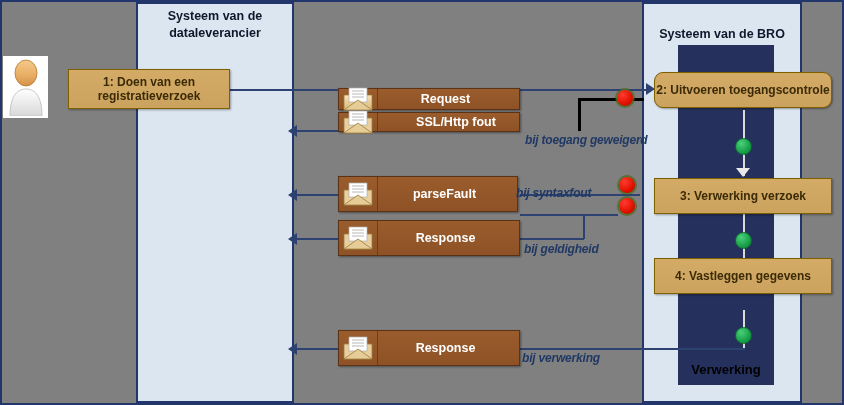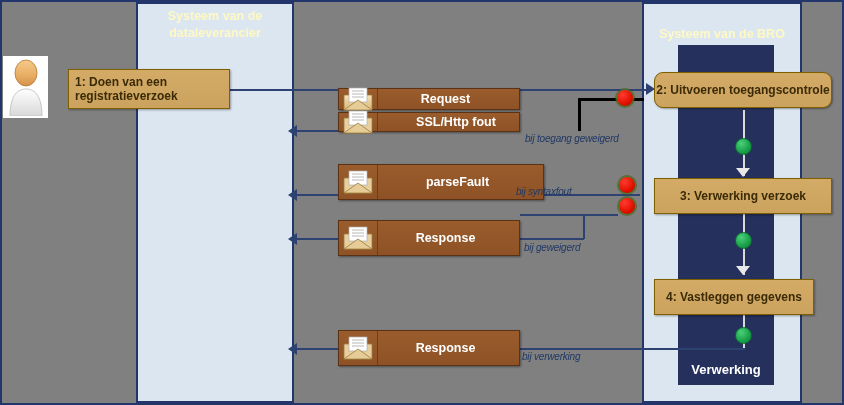--- a/index.html
+++ b/index.html
@@ -30,35 +30,35 @@
   .swimlane {
     position: absolute;
     background: #dce6f1;
     border: 2px solid #23366b;
     box-sizing: border-box;
   }
   .swimlane-title {
     position: absolute;
     left: 0; right: 0;
     text-align: center;
-    color: #fef9c3;
+    color: #0f172a;
     font-weight: bold;
     font-size: 12.5px;
     line-height: 17px;
   }
   .bro-inner {
     position: absolute;
     background: #25305c;
     box-sizing: border-box;
   }
   .bro-inner-label {
     position: absolute;
     left: 0; right: 0;
     text-align: center;
-    color: #ffffff;
+    color: #000000;
     font-weight: bold;
     font-size: 13px;
   }
   
   .proc-box {
     position: absolute;
     background: linear-gradient(to bottom, #d3ab67 0%, #cba35e 100%);
     background-color: #cda761;
     border: 1px solid #7f6000;
     box-sizing: border-box;
@@ -152,23 +152,23 @@
     position: absolute;
     width: 17px; height: 17px;
     border-radius: 50%;
     background: radial-gradient(circle at 35% 30%, #4bd07a 0%, #1aa04a 60%, #0e7d38 100%);
     border: 1px solid #0b6b30;
     box-sizing: border-box;
   }
   .cond-label {
     position: absolute;
     color: #1f3864;
-    font-weight: normal;
+    font-weight: bold;
     font-style: italic;
-    font-size: 10px;
+    font-size: 12px;
     white-space: nowrap;
     letter-spacing: -0.2px;
   }
 </style>
 </head>
 <body>
 
 <div id="canvas">
 
   <div class="swimlane" style="left:136px; top:2px; width:158px; height:401px;">
@@ -231,33 +231,33 @@
         <linearGradient id="bodyG" x1="0" y1="0" x2="0" y2="1">
           <stop offset="0%" stop-color="#ffffff"></stop>
           <stop offset="100%" stop-color="#d8d8d8"></stop>
         </linearGradient>
       </defs>
       <ellipse cx="20" cy="15" rx="11" ry="13" fill="url(#headG)" stroke="#b5792f" stroke-width="0.8"></ellipse>
       <path d="M4 58 C4 40 10 31 20 31 C30 31 36 40 36 58 Z" fill="url(#bodyG)" stroke="#bfbfbf" stroke-width="0.9"></path>
     </svg>
   </div>
 
-  <div class="proc-box" style="left:68px; top:69px; width:162px; height:40px; line-height:14px; padding:0 6px;">
+  <div class="proc-box" style="left:68px; top:69px; width:162px; height:40px; line-height:14px; padding:0 6px;text-align:center;">
     <span>1: Doen van een registratieverzoek</span>
   </div>
 
   <div class="proc-box" style="left:654px; top:72px; width:178px; height:36px;border-radius:9px;">
     <span>2: Uitvoeren toegangscontrole</span>
   </div>
 
   <div class="proc-box" style="left:654px; top:178px; width:178px; height:36px;">
     <span>3:  Verwerking verzoek</span>
   </div>
 
-  <div class="proc-box" style="left:654px; top:279px; width:160px; height:36px;">
+  <div class="proc-box" style="left:654px; top:258px; width:178px; height:36px;">
     <span>4: Vastleggen gegevens</span>
   </div>
 
   <div class="msg-box" style="left:338px; top:88px; width:182px; height:22px;">
     <span class="msg-icon">
       <svg width="30" height="24" viewBox="0 0 30 24">
         <defs>
           <linearGradient id="envG1" x1="0" y1="0" x2="0" y2="1">
             <stop offset="0%" stop-color="#f5e2bd"></stop>
             <stop offset="100%" stop-color="#d9b775"></stop>
@@ -281,21 +281,21 @@
         <rect x="6" y="1" width="18" height="14" fill="#ffffff" stroke="#b0b0b0" stroke-width="0.7"></rect>
         <line x1="9" y1="4" x2="21" y2="4" stroke="#b8b8b8" stroke-width="1"></line>
         <line x1="9" y1="7" x2="21" y2="7" stroke="#b8b8b8" stroke-width="1"></line>
         <line x1="9" y1="10" x2="21" y2="10" stroke="#b8b8b8" stroke-width="1"></line>
         <path d="M1 23 L15 13 L29 23 Z" fill="#e6cd98" stroke="#9c7b3e" stroke-width="0.8"></path>
       </svg>
     </span>
     <span class="msg-label">SSL/Http fout</span>
   </div>
 
-  <div class="msg-box" style="left:338px; top:164px; width:206px; height:36px;">
+  <div class="msg-box" style="left:338px; top:176px; width:180px; height:36px;">
     <span class="msg-icon">
       <svg width="30" height="24" viewBox="0 0 30 24">
         <path d="M1 8 L29 8 L29 23 L1 23 Z" fill="#e8cfa0" stroke="#9c7b3e" stroke-width="0.8"></path>
         <rect x="6" y="1" width="18" height="14" fill="#ffffff" stroke="#b0b0b0" stroke-width="0.7"></rect>
         <line x1="9" y1="4" x2="21" y2="4" stroke="#b8b8b8" stroke-width="1"></line>
         <line x1="9" y1="7" x2="21" y2="7" stroke="#b8b8b8" stroke-width="1"></line>
         <line x1="9" y1="10" x2="21" y2="10" stroke="#b8b8b8" stroke-width="1"></line>
         <path d="M1 23 L15 13 L29 23 Z" fill="#e6cd98" stroke="#9c7b3e" stroke-width="0.8"></path>
       </svg>
     </span>
@@ -330,21 +330,21 @@
     <span class="msg-label">Response</span>
   </div>
 
   <div class="cond-label" style="left:525px; top:133px;">
     <span>bij toegang geweigerd</span>
   </div>
   <div class="cond-label" style="left:516px; top:186px;">
     <span>bij syntaxfout</span>
   </div>
   <div class="cond-label" style="left:524px; top:242px;">
-    <span>bij geweigerd</span>
+    <span>bij geldigheid</span>
   </div>
   <div class="cond-label" style="left:522px; top:351px;">
     <span>bij verwerking</span>
   </div>
 
   <div class="dot-red" style="left:616px; top:89px;"></div>
   <div class="dot-red" style="left:618px; top:176px;"></div>
   <div class="dot-red" style="left:618px; top:197px;"></div>
 
   <div class="dot-green" style="left:735px; top:138px;"></div>

